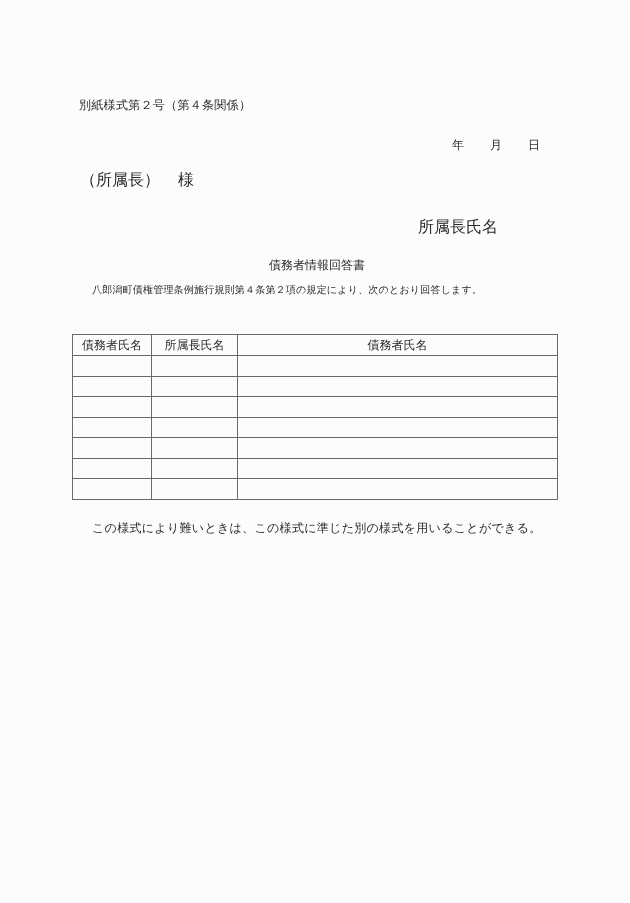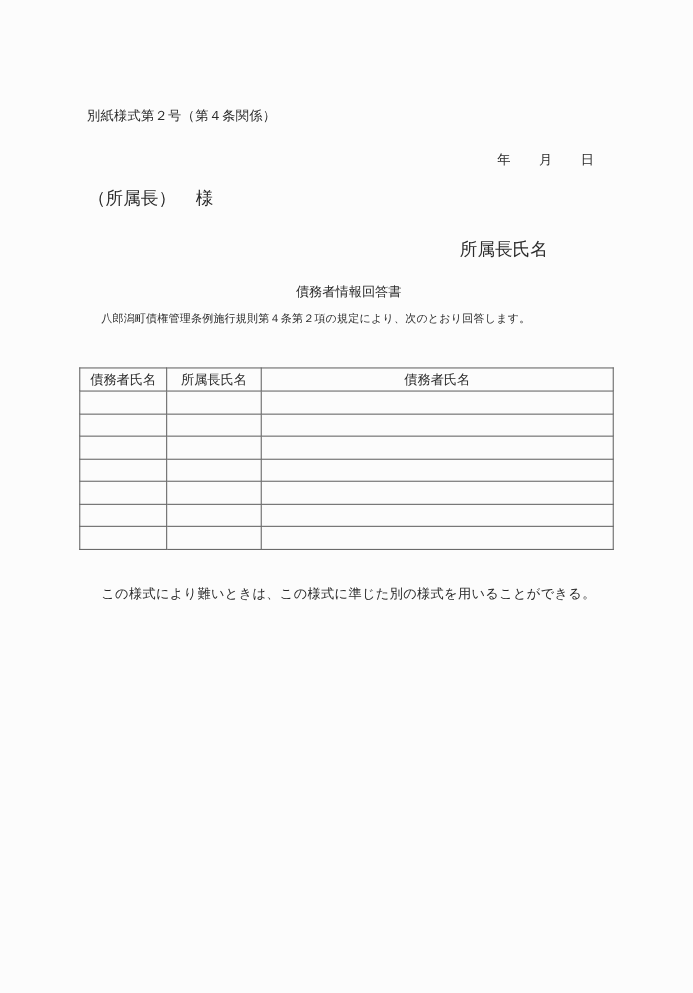--- a/index.html
+++ b/index.html
@@ -20,21 +20,21 @@
     #form-number { left: 79px; top: 97px; font-size: 12px; letter-spacing: 0.3px; }
     #date-line { left: 452px; top: 137px; font-size: 12px; }
     #date-line span { display: inline-block; }
     #date-line .sep { width: 26px; }
     #addressee { left: 80px; top: 170px; font-size: 16px; }
     #addressee .gap { display: inline-block; width: 18px; }
     #signer { left: 418px; top: 217px; font-size: 16px; }
     #doc-title { left: 0; width: 630px; text-align: center; top: 257px; font-size: 12px; }
     #doc-title span { margin-left: 4px; text-align: right; }
     #body-text { left: 92px; top: 283px; font-size: 10px; letter-spacing: 0.2px; }
-    #note-text { left: 92px; top: 520px; font-size: 12px; letter-spacing: 0.3px; margin-top: 12px; }
+    #note-text { left: 92px; top: 520px; font-size: 12px; letter-spacing: 0.3px; }
 
     table#inquiry-table {
       position: absolute;
       left: 72px;
       top: 334px;
       width: 486px;
       border-collapse: collapse;
       table-layout: fixed;
       font-size: 12px;
       border-radius: 26px;

